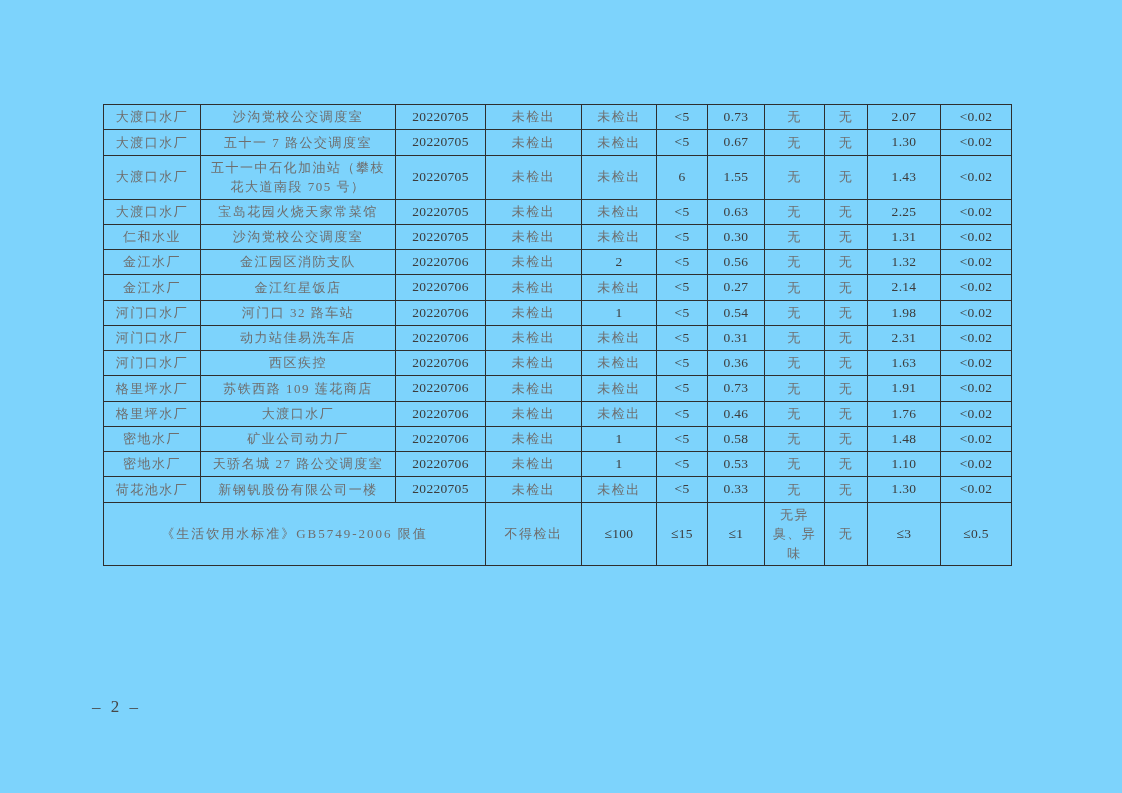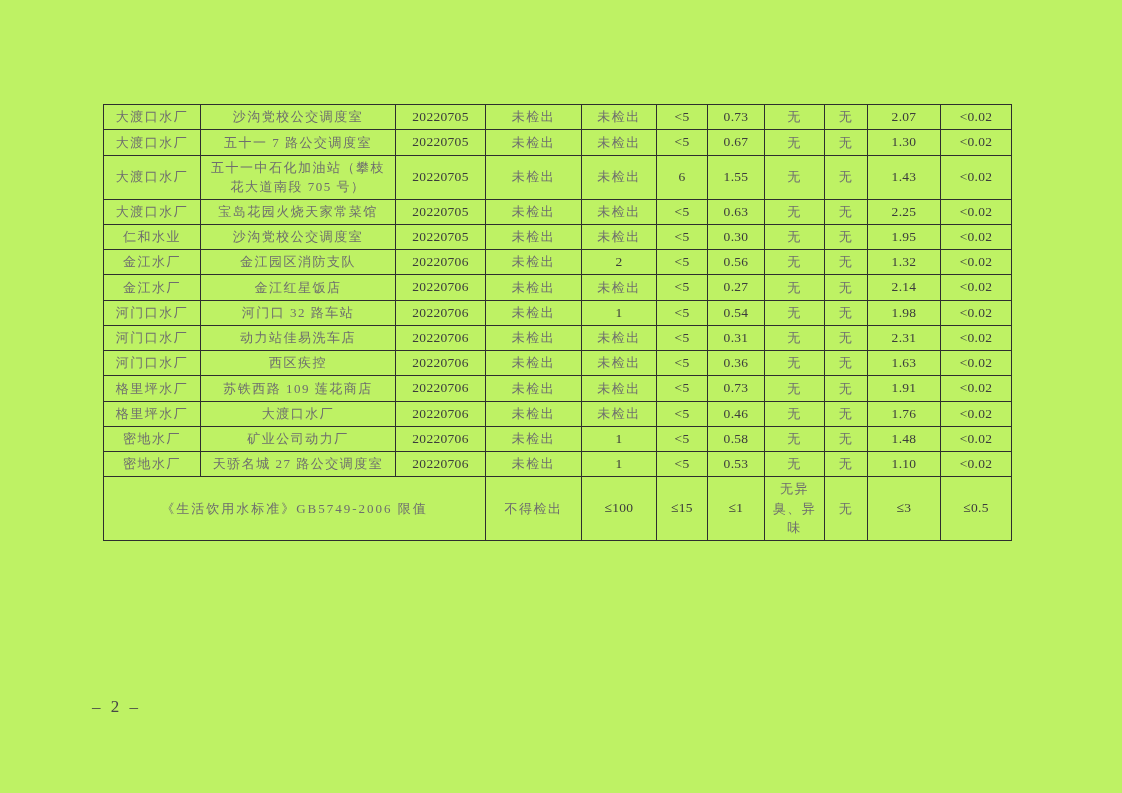--- a/index.html
+++ b/index.html
@@ -10,21 +10,21 @@
   body {
     width: 1122px;
     height: 793px;
     position: relative;
     font-family: "Liberation Serif", "DejaVu Serif", serif;
     overflow: hidden;
   }
   .doc-page {
     position: absolute;
     inset: 0;
-    background: #bef264;
+    background: #7dd3fc;
   }
   table.water-table {
     position: absolute;
     left: 103px;
     top: 104px;
     width: 908px;
     border-collapse: collapse;
     table-layout: fixed;
   }
   table.water-table td {
@@ -136,21 +136,21 @@
         <tr>
           <td>仁和水业</td>
           <td>沙沟党校公交调度室</td>
           <td class="num">20220705</td>
           <td>未检出</td>
           <td>未检出</td>
           <td class="num">&lt;5</td>
           <td class="num">0.30</td>
           <td>无</td>
           <td>无</td>
-          <td class="num">1.95</td>
+          <td class="num">1.31</td>
           <td class="num">&lt;0.02</td>
         </tr>
         <tr>
           <td>金江水厂</td>
           <td>金江园区消防支队</td>
           <td class="num">20220706</td>
           <td>未检出</td>
           <td class="num">2</td>
           <td class="num">&lt;5</td>
           <td class="num">0.56</td>
@@ -254,20 +254,33 @@
           <td>密地水厂</td>
           <td>天骄名城 27 路公交调度室</td>
           <td class="num">20220706</td>
           <td>未检出</td>
           <td class="num">1</td>
           <td class="num">&lt;5</td>
           <td class="num">0.53</td>
           <td>无</td>
           <td>无</td>
           <td class="num">1.10</td>
+          <td class="num">&lt;0.02</td>
+        </tr>
+        <tr>
+          <td>荷花池水厂</td>
+          <td>新钢钒股份有限公司一楼</td>
+          <td class="num">20220705</td>
+          <td>未检出</td>
+          <td>未检出</td>
+          <td class="num">&lt;5</td>
+          <td class="num">0.33</td>
+          <td>无</td>
+          <td>无</td>
+          <td class="num">1.30</td>
           <td class="num">&lt;0.02</td>
         </tr>
         <tr class="limit-row">
           <td colspan="3" class="limit-label">《生活饮用水标准》GB5749-2006 限值</td>
           <td>不得检出</td>
           <td class="num">≤100</td>
           <td class="num">≤15</td>
           <td class="num">≤1</td>
           <td>无异臭、异味</td>
           <td>无</td>

